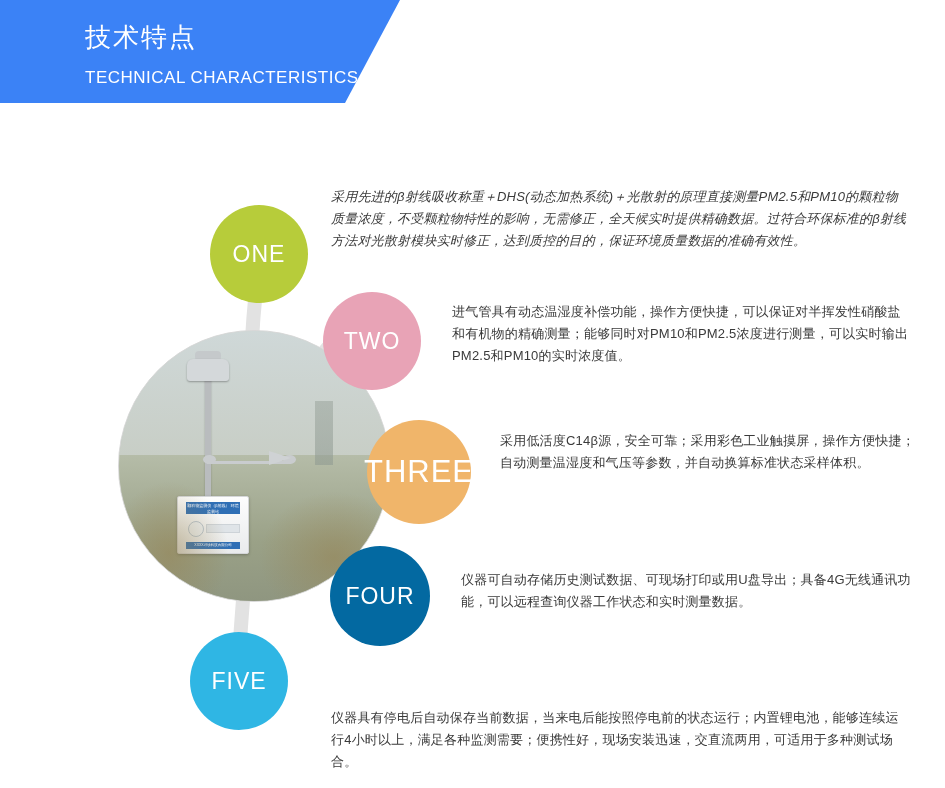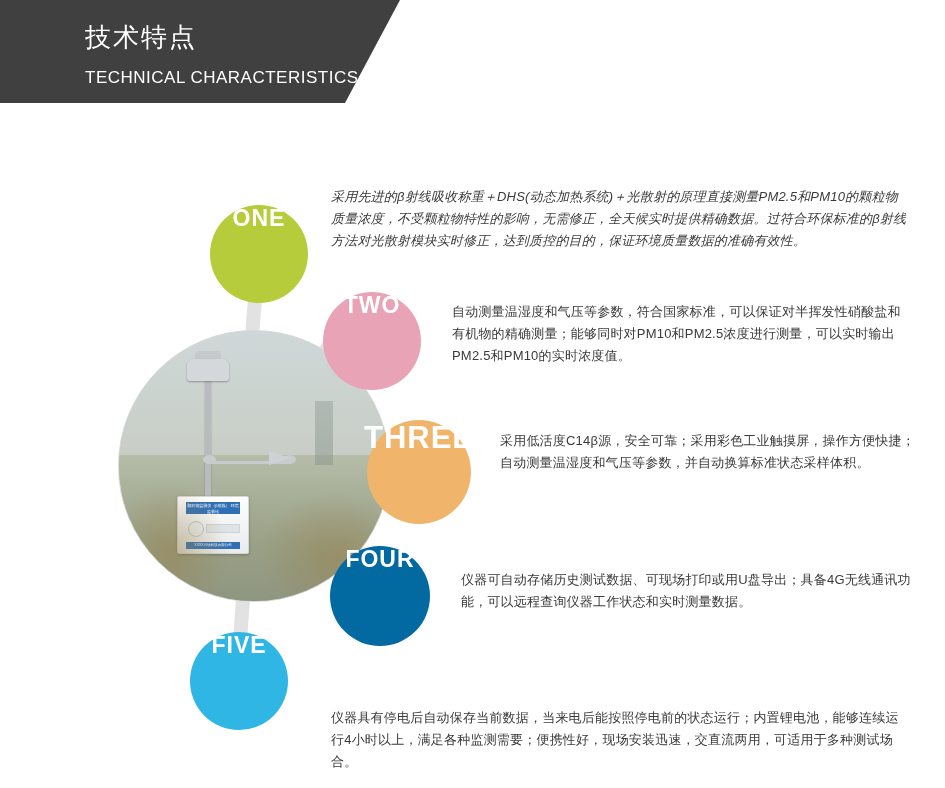--- a/index.html
+++ b/index.html
@@ -15,21 +15,21 @@
     overflow: hidden;
   }
 
   
   .banner {
     position: absolute;
     left: 0;
     top: 0;
     width: 400px;
     height: 103px;
-    background: #404040;
+    background: #3b82f6;
     
     clip-path: polygon(0 0, 400px 0, 345px 103px, 0 103px);
   }
   .banner-inner {
     position: absolute;
     left: 85px;
     top: 20px;
     color: #ffffff;
   }
   .banner-cn {
@@ -190,24 +190,24 @@
     width: 945px; height: 788px;
     pointer-events: none;
   }
 
   
   .bubble {
     position: absolute;
     border-radius: 50%;
     color: #ffffff;
     display: flex;
-    align-items: flex-start;
+    align-items: center;
     justify-content: center;
     letter-spacing: 1px;
-    font-weight: bold;
+    font-weight: normal;
   }
 
   
   .txt {
     position: absolute;
     font-size: 13px;
     line-height: 22px;
     color: #3a3a3a;
     letter-spacing: 0.2px;
   }
@@ -259,21 +259,21 @@
 </div>
 
 <div class="bubble" style="left:210px; top:205px; width:98px; height:98px; background:#b7cc3a; font-size:23px;">
   <span>ONE</span>
 </div>
 <div class="txt" style="left:331px; top:186px; width:580px;font-style:italic;">采用先进的β射线吸收称重＋DHS(动态加热系统)＋光散射的原理直接测量PM2.5和PM10的颗粒物质量浓度，不受颗粒物特性的影响，无需修正，全天候实时提供精确数据。过符合环保标准的β射线方法对光散射模块实时修正，达到质控的目的，保证环境质量数据的准确有效性。</div>
 
 <div class="bubble" style="left:323px; top:292px; width:98px; height:98px; background:#e8a3b6; font-size:23px;">
   <span>TWO</span>
 </div>
-<div class="txt" style="left:452px; top:301px; width:460px;">自动测量温湿度和气压等参数，符合国家标准，可以保证对半挥发性硝酸盐和有机物的精确测量；能够同时对PM10和PM2.5浓度进行测量，可以实时输出PM2.5和PM10的实时浓度值。</div>
+<div class="txt" style="left:452px; top:301px; width:460px;">进气管具有动态温湿度补偿功能，操作方便快捷，可以保证对半挥发性硝酸盐和有机物的精确测量；能够同时对PM10和PM2.5浓度进行测量，可以实时输出PM2.5和PM10的实时浓度值。</div>
 
 <div class="bubble" style="left:367px; top:420px; width:104px; height:104px; background:#f0b56a; font-size:31px;">
   <span>THREE</span>
 </div>
 <div class="txt" style="left:500px; top:430px; width:420px;">采用低活度C14β源，安全可靠；采用彩色工业触摸屏，操作方便快捷；自动测量温湿度和气压等参数，并自动换算标准状态采样体积。</div>
 
 <div class="bubble" style="left:330px; top:546px; width:100px; height:100px; background:#0369a1; font-size:23px;">
   <span>FOUR</span>
 </div>
 <div class="txt" style="left:461px; top:569px; width:450px;">仪器可自动存储历史测试数据、可现场打印或用U盘导出；具备4G无线通讯功能，可以远程查询仪器工作状态和实时测量数据。</div>

